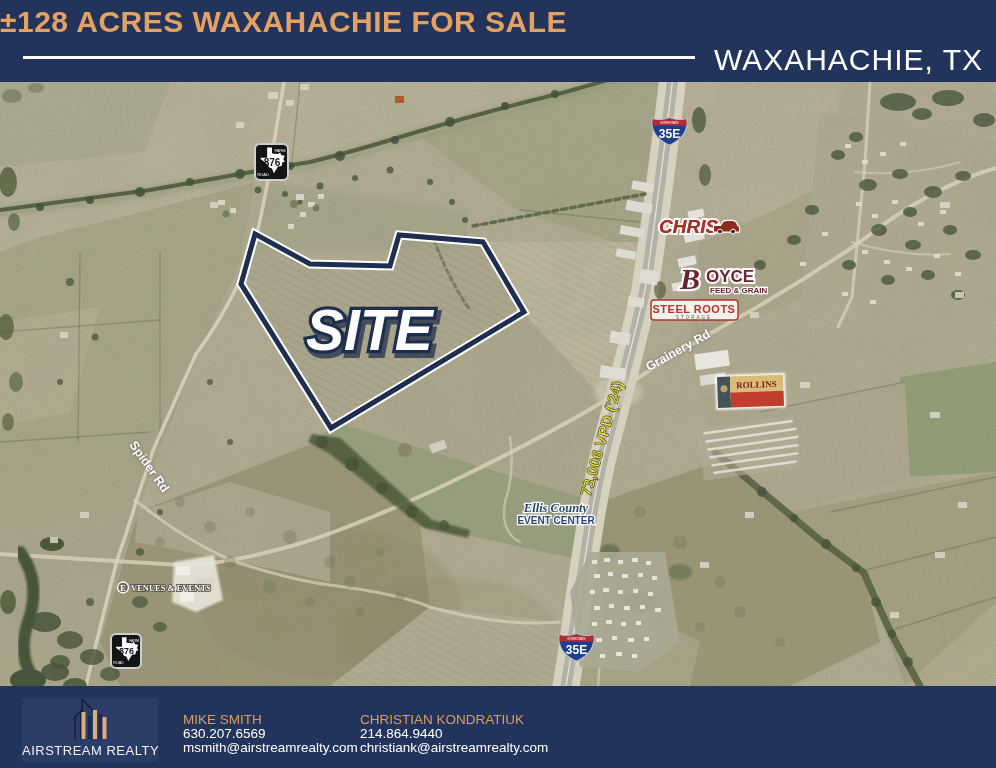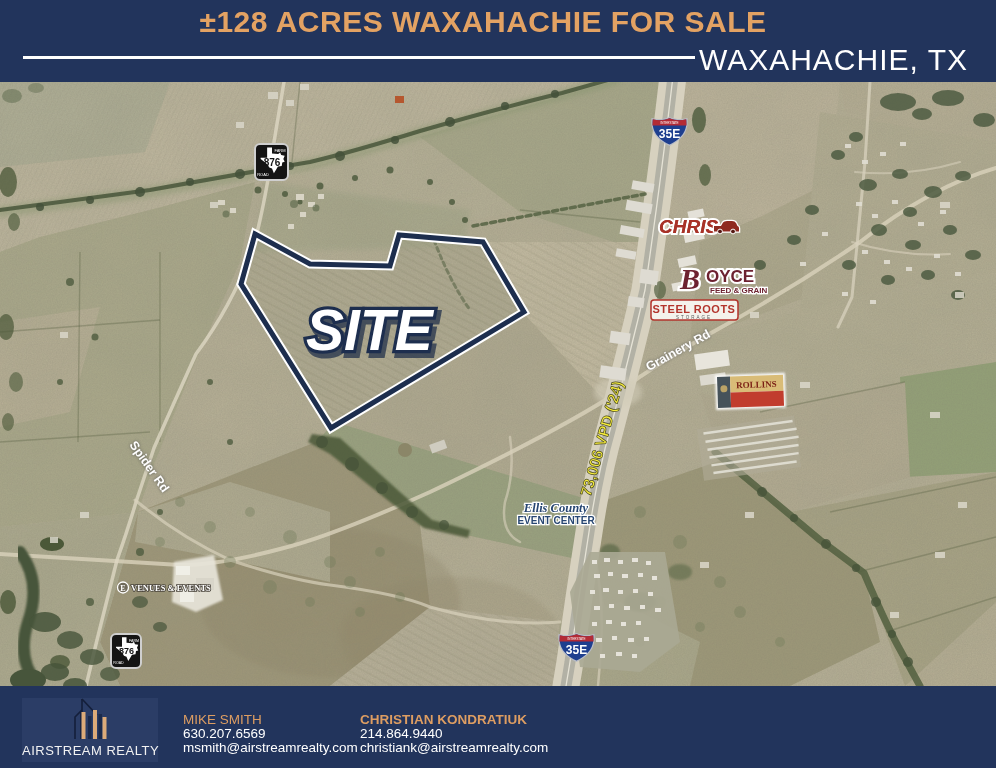--- a/index.html
+++ b/index.html
@@ -5,27 +5,27 @@
   html,body{margin:0;padding:0;}
   body{width:996px;height:768px;position:relative;overflow:hidden;background:#fff;
        font-family:"Liberation Sans",sans-serif;}
   .abs{position:absolute;}
 </style>
 </head>
 <body>
 
 <div class="abs" style="left:0;top:0;width:996px;height:82px;background:#22345c;"></div>
 
-<div class="abs" style="left:0;top:5px;width:966px;text-align:center;color:#e3a263;
+<div class="abs" style="left:0;top:5px;width:966px;text-align:left;color:#e3a263;
      font-size:30px;font-weight:bold;letter-spacing:0.5px;">±128 ACRES WAXAHACHIE FOR SALE</div>
 
 <div class="abs" style="left:23px;top:56px;width:672px;height:3px;background:#ffffff;"></div>
 
 <div class="abs" style="left:0;top:43px;width:968px;text-align:right;color:#ffffff;
-     font-size:30px;font-weight:normal;letter-spacing:1px;">WAXAHACHIE, TX</div>
+     font-size:30px;font-weight:normal;letter-spacing:1px;padding-left:15px;">WAXAHACHIE, TX</div>
 
 <div class="abs" style="left:0;top:82px;width:996px;height:604px;">
 <svg width="996" height="604" viewBox="0 0 996 604">
   <defs>
     <filter id="blur1">
           <feGaussianBlur stdDeviation="1.2"></feGaussianBlur>
         </filter>
     <filter id="blur05">
           <feGaussianBlur stdDeviation="0.6"></feGaussianBlur>
         </filter>
@@ -569,16 +569,16 @@
 <div class="abs" style="left:22px;top:743px;width:136px;text-align:center;color:#f2f2f2;
      font-size:13px;letter-spacing:0.5px;white-space:nowrap;">AIRSTREAM REALTY</div>
 
 <div class="abs" style="left:183px;top:713px;color:#fff;font-size:13.5px;line-height:14px;">
   <div style="color:#dd9d62;font-weight:normal;">MIKE SMITH</div>
   <div>630.207.6569</div>
   <div>msmith@airstreamrealty.com</div>
 </div>
 
 <div class="abs" style="left:360px;top:713px;color:#fff;font-size:13.5px;line-height:14px;">
-  <div style="color:#dd9d62;font-weight:bold;">CHRISTIAN KONDRATIUK</div>
+  <div style="color:#dd9d62;font-weight:normal;">CHRISTIAN KONDRATIUK</div>
   <div>214.864.9440</div>
   <div>christiank@airstreamrealty.com</div>
 </div>
 
 </body></html>

